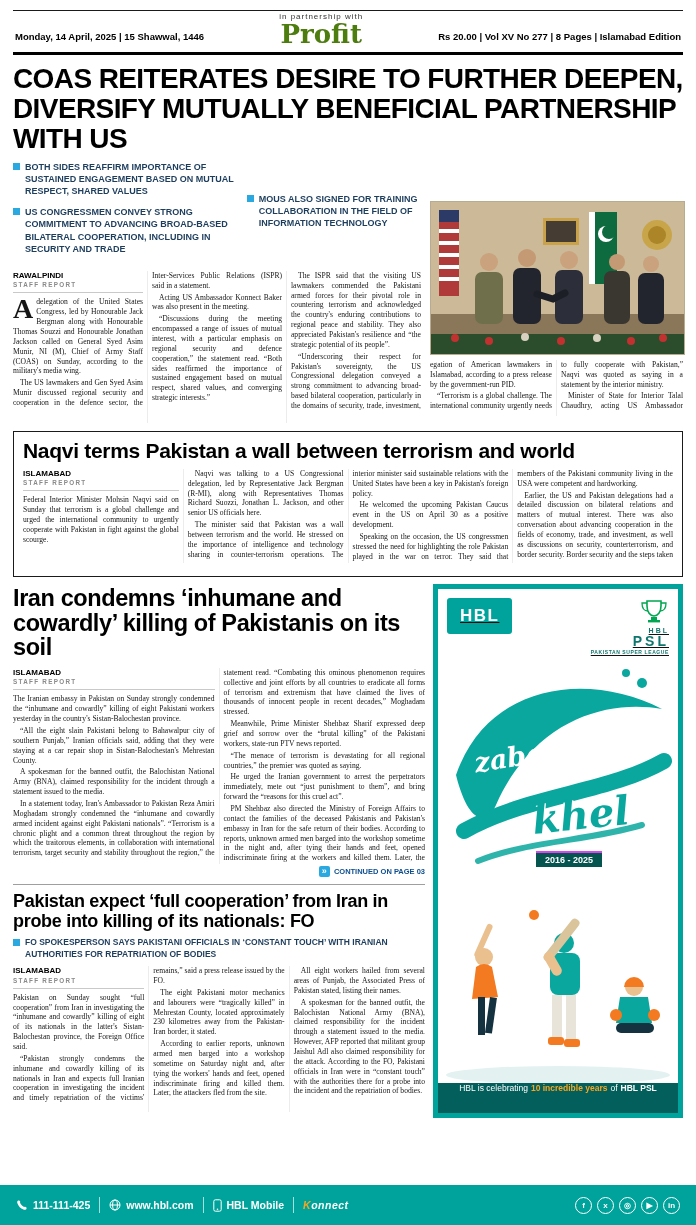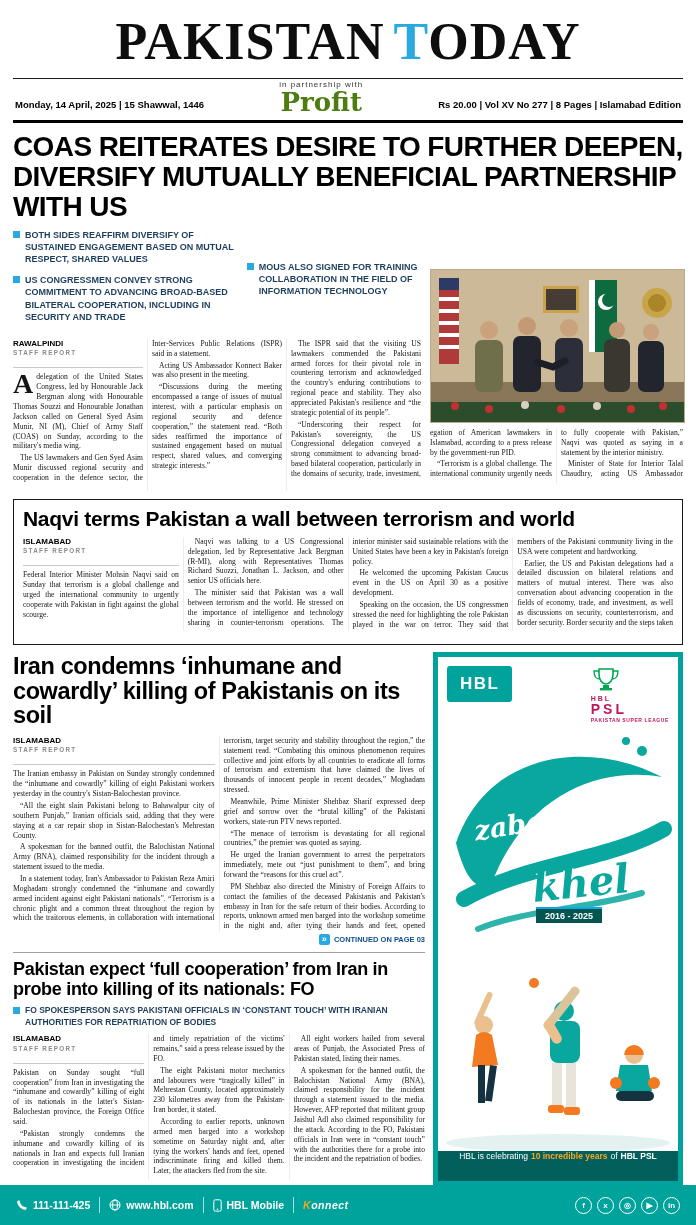--- a/index.html
+++ b/index.html
@@ -23,21 +23,21 @@
                  font-weight:800;letter-spacing:-0.6px;margin:9px 0 7px;color:#000;}
   .ts-row{display:flex;gap:9px;}
   .ts-left{width:408px;flex:0 0 auto;}
   .ts-right{width:253px;flex:0 0 auto;padding-top:40px;}
   .bullets{display:flex;gap:12px;margin-bottom:7px;}
   .bcol1{width:56%;}
   .bcol2{width:44%;padding-top:32px;}
   .bullet{display:flex;gap:5px;margin-bottom:9px;font-family:"Liberation Sans",sans-serif;
           font-size:9px;font-weight:bold;color:#1d3d5d;line-height:1.35;}
   .sq{flex:0 0 auto;width:7px;height:7px;background:#2aa9e0;margin-top:2px;}
-  .byline{break-inside:avoid;padding-bottom:10px;border-bottom:1px solid #c9c9c9;margin-bottom:4px;}
+  .byline{break-inside:avoid;padding-bottom:3px;border-bottom:1px solid #c9c9c9;margin-bottom:4px;}
   .byline .loc{font-family:"Liberation Sans",sans-serif;font-size:8px;font-weight:bold;color:#000;}
   .byline .rep{font-family:"Liberation Sans",sans-serif;font-size:6.3px;font-weight:bold;
                letter-spacing:1.3px;color:#8a8a8a;}
   .body{font-size:7.6px;line-height:1.3;text-align:justify;color:#151515;overflow:hidden;}
   .body p{margin:0 0 2px;text-indent:7px;}
   .body p:first-of-type{text-indent:0;}
   .cols2{column-count:2;column-gap:9px;column-rule:1px solid #ececec;}
   .cols3{column-count:3;column-gap:9px;column-rule:1px solid #ececec;}
   .cols4{column-count:4;column-gap:9px;column-rule:1px solid #ececec;}
   #lead-body{height:152px;}
@@ -61,40 +61,40 @@
   .continued{display:flex;justify-content:flex-end;align-items:center;gap:4px;margin-top:2px;
              font-family:"Liberation Sans",sans-serif;font-size:7.5px;font-weight:bold;color:#0d4e8f;}
   .cont-icon{background:#2aa9e0;color:#fff;width:11px;height:11px;display:flex;align-items:center;
              justify-content:center;font-size:9px;border-radius:2px;line-height:1;}
   .divider{height:1px;background:#9f9f9f;margin:7px 0 6px;}
   .art-fo h2{font-family:"Liberation Sans",sans-serif;font-size:18px;line-height:1.12;
              font-weight:800;letter-spacing:-0.3px;margin:0 0 6px;color:#000;}
   .art-fo .bullet{font-size:8.5px;margin-bottom:6px;}
   .art-fo .body{height:146px;}
   
-  .ad{width:250px;flex:0 0 auto;}
+  .ad{width:250px;flex:0 0 auto;text-decoration:underline;}
   .ad-frame{border:5px solid #00a39b;background:#fff;height:534px;box-sizing:border-box;
             position:relative;overflow:hidden;}
   .ad-head{display:flex;justify-content:space-between;align-items:flex-start;padding:9px 9px 0;}
   .hbl-logo{background:#00a39b;color:#fff;font-family:"Liberation Sans",sans-serif;font-weight:bold;
             font-size:17px;letter-spacing:1.5px;padding:8px 13px;border-radius:3px;}
-  .psl-logo{text-align:left;color:#be185d;font-family:"Liberation Sans",sans-serif;line-height:1;}
+  .psl-logo{text-align:right;color:#0f766e;font-family:"Liberation Sans",sans-serif;line-height:1;}
   .psl-text .psl-hbl{display:block;font-size:7px;font-weight:bold;letter-spacing:2px;}
   .psl-text .psl-psl{display:block;font-size:14px;font-weight:800;letter-spacing:3px;}
   .psl-sub{font-size:5px;letter-spacing:.6px;margin-top:2px;font-weight:bold;}
   .ad-script{position:relative;height:236px;}
   .swash-svg{position:absolute;inset:0;}
   .zabar{position:absolute;top:86px;left:36px;color:#fff;font-style:italic;font-weight:bold;
          font-size:27px;transform:rotate(-9deg);font-family:"DejaVu Serif",serif;}
   .khel{position:absolute;top:136px;left:94px;color:#0aa79e;font-style:italic;font-weight:bold;
         font-size:40px;transform:rotate(-6deg);font-family:"DejaVu Serif",serif;
         text-shadow:1px 1px 0 #ffffff;}
-  .years{position:absolute;top:184px;left:98px;background:#04544f;color:#fff;
+  .years{position:absolute;top:196px;left:98px;background:#04544f;color:#fff;
          font-family:"Liberation Sans",sans-serif;font-size:9px;font-weight:bold;
-         padding:2px 9px;border-top:2px solid #0ea5e9;}
+         padding:2px 9px;border-top:2px solid #d946ef;}
   .ad-players{display:block;margin:0 auto;}
   .ad-tagline{position:absolute;left:0;right:0;bottom:0;height:30px;background:#035f5b;color:#fff;
               display:flex;justify-content:center;gap:3px;
               font-family:"Liberation Sans",sans-serif;font-size:8.5px;}
   .ad-tagline .hl{color:#f5a623;font-weight:bold;}
   .ad-tagline b{font-weight:bold;}
   
   .hbl-bar{position:absolute;left:0;right:0;bottom:0;height:40px;background:#00a39b;display:flex;
            align-items:center;gap:9px;padding:0 16px;color:#fff;
            font-family:"Liberation Sans",sans-serif;font-size:10.5px;font-weight:bold;}
@@ -106,44 +106,41 @@
   .socials{margin-left:auto;display:flex;gap:5px;}
   .soc{width:15px;height:15px;border:1px solid #fff;border-radius:50%;display:flex;
        align-items:center;justify-content:center;font-size:8px;font-weight:bold;color:#fff;}
 </style>
 </head>
 <body>
 
 <div class="page">
 
   <header>
-    <div class="mast-title">
-      <span>PAKISTAN</span><span class="blue">T</span><span>ODAY</span>
-    </div>
     <div class="rule-thin"></div>
     <div class="mast-band">
       <div class="dateline">Monday, 14 April, 2025 | 15 Shawwal, 1446</div>
       <div class="partnership">
         <div class="partner-label">in partnership with</div>
         <div class="partner-logo">Profit</div>
       </div>
       <div class="priceline">Rs 20.00 | Vol XV No 277 | 8 Pages | Islamabad Edition</div>
     </div>
     <div class="rule-thick"></div>
   </header>
 
   <section>
     <h1 class="lead-headline">COAS REITERATES DESIRE TO FURTHER DEEPEN, DIVERSIFY MUTUALLY BENEFICIAL PARTNERSHIP WITH US</h1>
     <div class="ts-row">
       <div class="ts-left">
         <div class="bullets">
           <div class="bcol1">
             <div class="bullet">
               <span class="sq"></span>
-              <span>BOTH SIDES REAFFIRM DIVERSIFY OF SUSTAINED ENGAGEMENT BASED ON MUTUAL RESPECT, SHARED VALUES</span>
+              <span>BOTH SIDES REAFFIRM IMPORTANCE OF SUSTAINED ENGAGEMENT BASED ON MUTUAL RESPECT, SHARED VALUES</span>
             </div>
             <div class="bullet">
               <span class="sq"></span>
               <span>US CONGRESSMEN CONVEY STRONG COMMITMENT TO ADVANCING BROAD-BASED BILATERAL COOPERATION, INCLUDING IN SECURITY AND TRADE</span>
             </div>
           </div>
           <div class="bcol2">
             <div class="bullet">
               <span class="sq"></span>
               <span>MOUS ALSO SIGNED FOR TRAINING COLLABORATION IN THE FIELD OF INFORMATION TECHNOLOGY</span>

